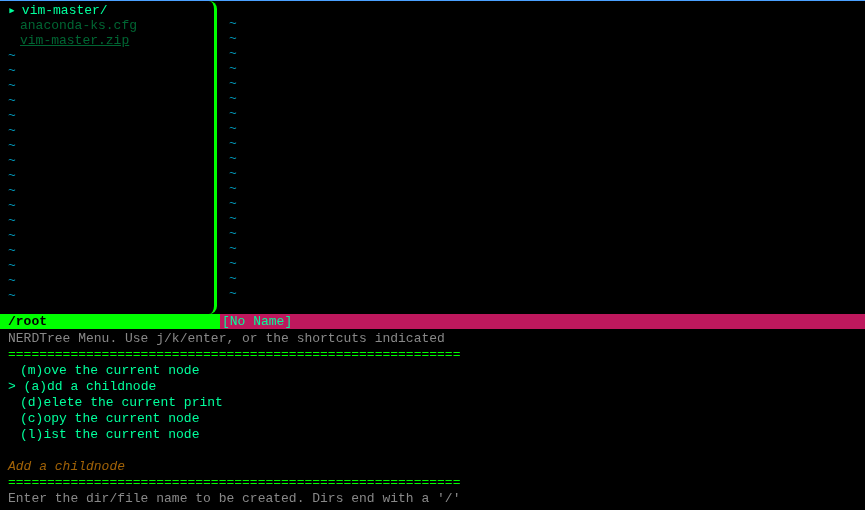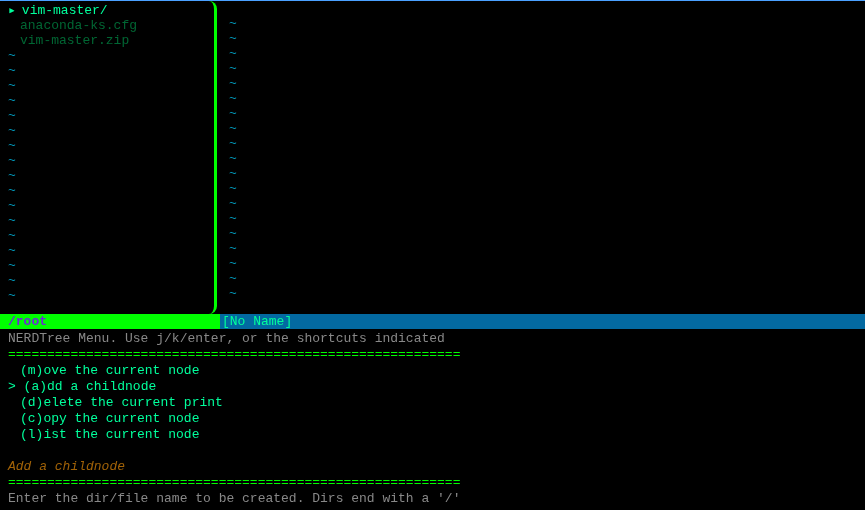--- a/index.html
+++ b/index.html
@@ -43,20 +43,21 @@
     }
     .tree-dir .arrow {
       color: #00ff9c;
       margin-right: 6px;
     }
     .tree-file {
       color: #006633;
       padding-left: 12px;
     }
     .tree-file.underline {
+      text-decoration: underline;
     }
     .tilde-line {
       color: #0099bb;
       padding-left: 8px;
       line-height: 15px;
       height: 15px;
     }
     .editor-pane {
       flex: 1;
       background: #000;
@@ -66,27 +67,27 @@
       padding-left: 4px;
     }
     .status-bar {
       display: flex;
       height: 15px;
       line-height: 15px;
     }
     .status-left {
       width: 220px;
       background: #00ff00;
-      color: #6d28d9;
+      color: #000000;
       padding-left: 8px;
       font-weight: bold;
     }
     .status-right {
       flex: 1;
-      background: #0369a1;
+      background: #be185d;
       color: #00ff9c;
       padding-left: 2px;
     }
     .bottom-area {
       padding-left: 8px;
       padding-top: 2px;
     }
     .menu-title {
       color: #888;
       line-height: 16px;

